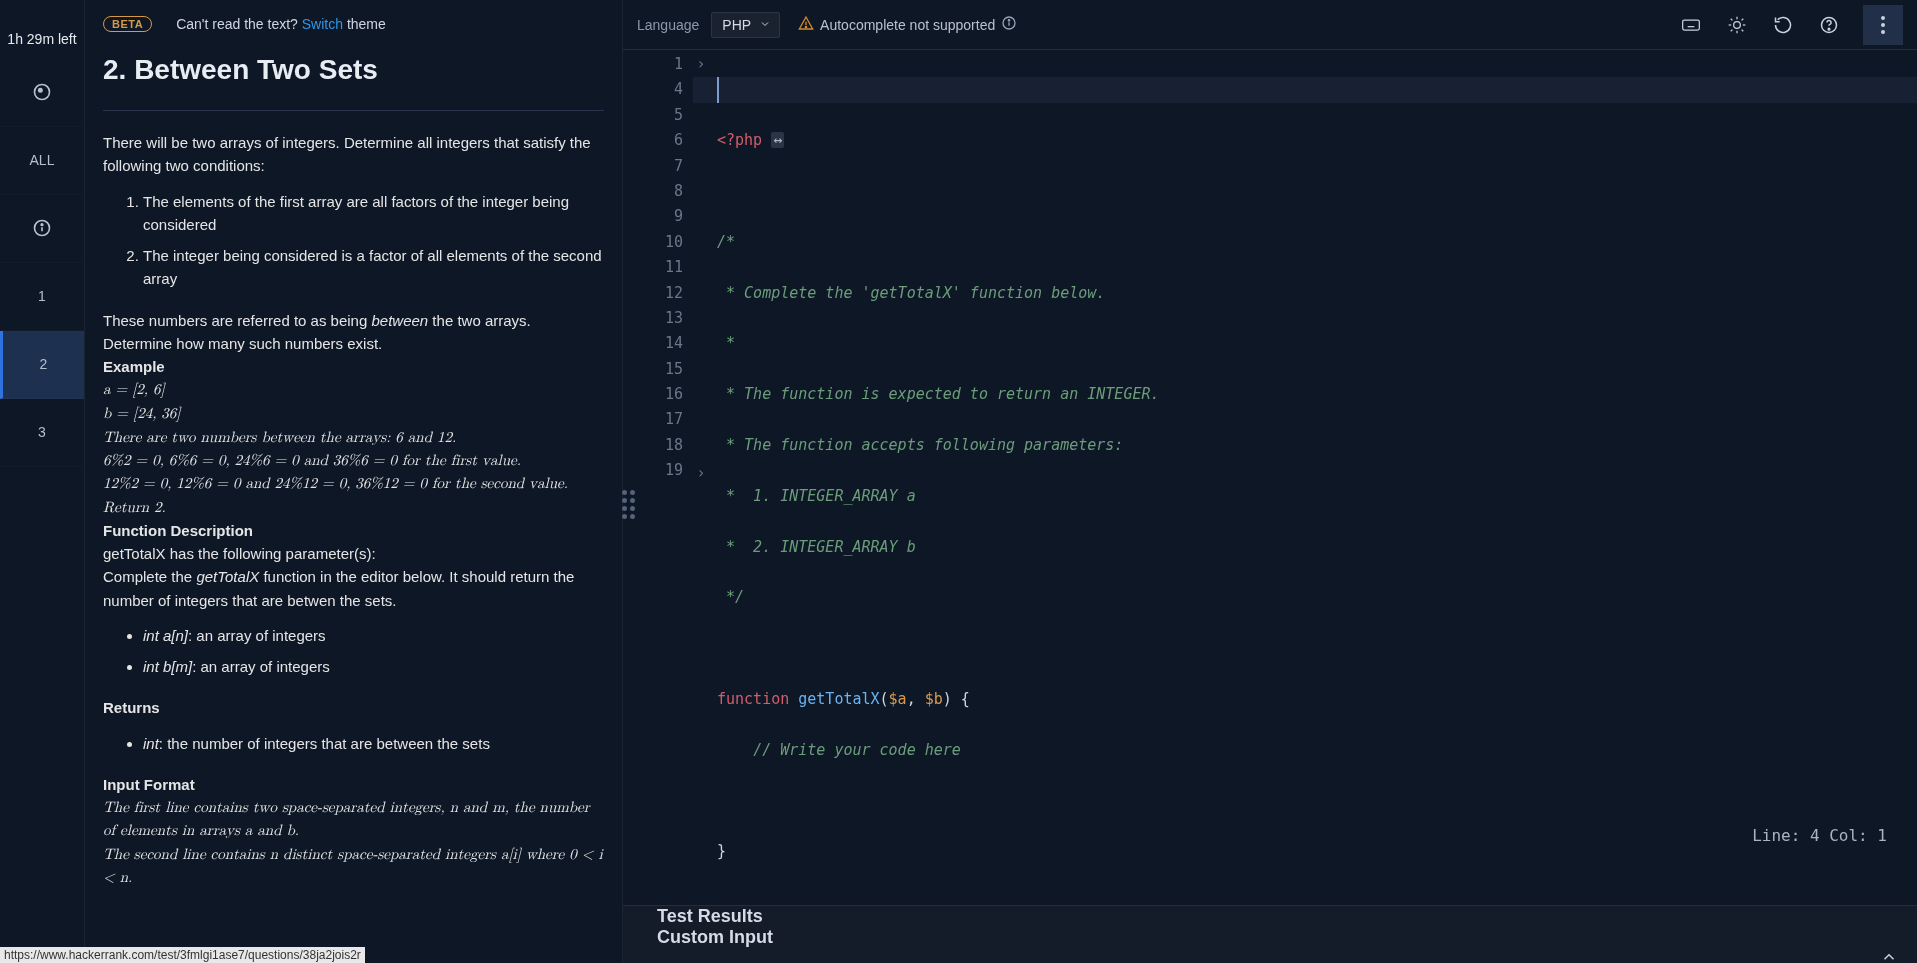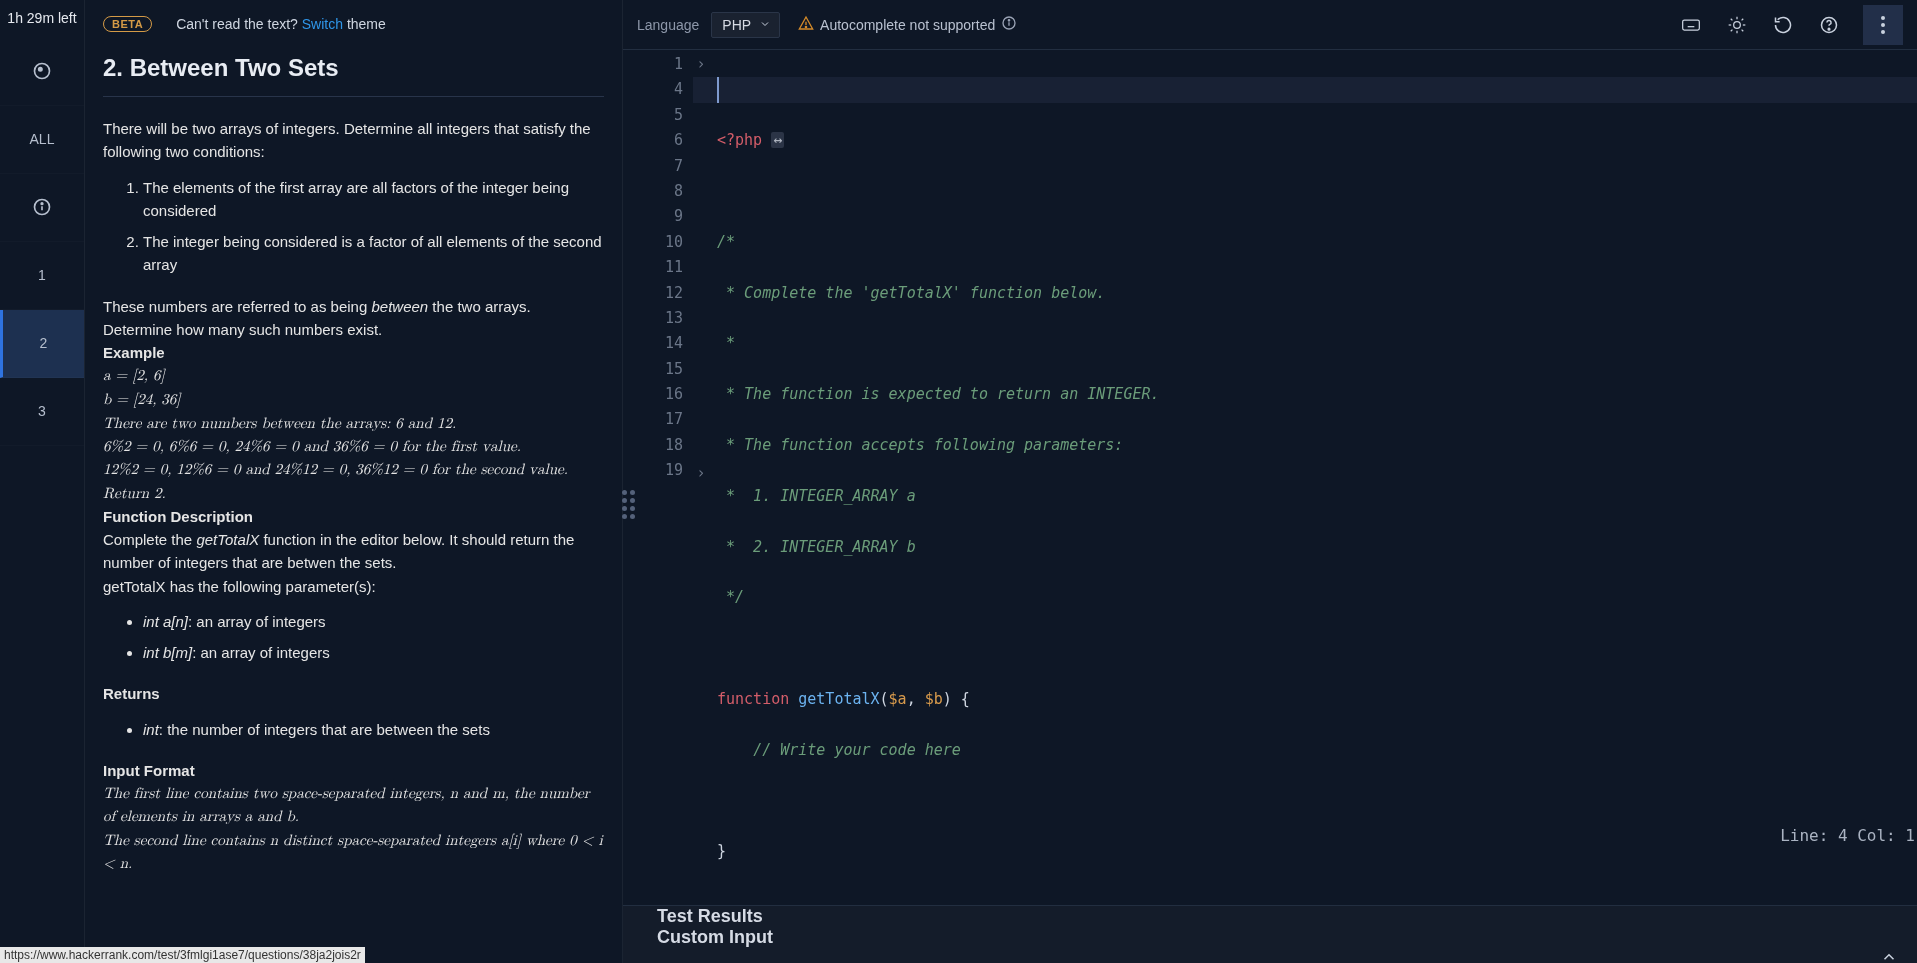--- a/index.html
+++ b/index.html
@@ -14,21 +14,21 @@
   .page { display:flex; width:100%; height:100%; }
 
   
   .sidebar {
     width:85px; height:100%;
     background:#0e1726;
     border-right:1px solid #1b2432;
     flex-shrink:0;
     display:flex; flex-direction:column; align-items:center;
   }
-  .timer { text-align:center; padding:10px 4px; line-height:1.25; font-size:14px; color:#e6e9ef;}
+  .timer { text-align:center; padding:10px 4px; line-height:1.25; font-size:14px; color:#e6e9ef;margin-top:21px;}
   .side-item {
     width:100%; height:68px;
     display:flex; align-items:center; justify-content:center;
     color:#b6bfce; cursor:pointer;
     border-bottom:1px solid rgba(255,255,255,0.02);
   }
   .side-item.icon svg { width:20px; height:20px; }
   .side-item.active {
     background:#1d3050;
     border-left:3px solid #2f73e0;
@@ -45,21 +45,21 @@
   .problem::-webkit-scrollbar       { width:14px; }
   .problem::-webkit-scrollbar-track { background:#141d2b; }
   .problem::-webkit-scrollbar-thumb { background:#2a3448; border-radius:4px; }
 
   .beta-row { display:flex; align-items:center; gap:24px; margin-bottom:22px; font-size:14px;}
   .beta{
     border:1px solid #d49a46; border-radius:12px; padding:1px 8px;
     font-size:11px; font-weight:600; color:#d49a46; letter-spacing:.5px;
   }
   .link { color:#2f96e9; cursor:pointer;}
-  .title { font-size:24px; font-weight:700; color:#e8ecf3; margin-bottom:14px;}
+  .title { font-size:28px; font-weight:700; color:#e8ecf3; margin-bottom:24px;}
   .rule  { border:0; border-top:1px solid #28344a; margin-bottom:20px;}
   .problem p, .problem li { line-height:1.55; color:#e5e5e5; font-size:15px;}
   .problem ol, .problem ul { padding-left:40px; margin:12px 0 18px 0;}
   .problem li { margin-bottom:8px; }
   .italic { font-style:italic; }
   .strong { font-weight:700; color:#e6e9ef; }
   .math   { font-family:"Cambria Math","Latin Modern Math",serif; font-style:italic; }
 
   
   .editor-area { flex:1; height:100%; display:flex; flex-direction:column; }
@@ -99,21 +99,21 @@
   .tok-key   { color:#d35d69; }
   .tok-fname { color:#6cb3f0; }
   .tok-var   { color:#d79a4c; }
   .tok-com   { color:#6b9d7a; font-style:italic; }
   .collapsed-marker{ background:#2b3446; color:#aeb4bf; border-radius:2px; padding:0 2px; display:inline-block; line-height:16px;}
 
   .splitter { position:absolute; left:622px; top:490px; display:flex; flex-direction:column; gap:3px;}
   .splitter span{ width:5px; height:5px; background:#54617a; border-radius:50%;}
   .splitter .r{ display:flex; gap:3px;}
 
-  .pos { position:absolute; right:2px; bottom:60px;
+  .pos { position:absolute; right:30px; bottom:60px;
          font-family:monospace; font-size:16px; color:#aab3c2;text-align:right;}
 
   
   .bottombar{ height:58px; display:flex; align-items:stretch;
               border-top:1px solid #222e40; background:#141c2a;flex-direction:column;}
   .tab{
     padding:0 34px; display:flex; align-items:center;
     color:#d6dbe5; font-weight:600; font-size:18px; cursor:pointer;
   }
   .expand-chevron{ margin-left:auto; width:56px; display:flex; align-items:center; justify-content:center; color:#b6bfce; cursor:pointer;}
@@ -175,24 +175,24 @@
     </p>
 
     <p class="strong">Example</p>
     <p class="math">a = [2, 6]</p>
     <p class="math">b = [24, 36]</p>
     <p><span class="math">There are two numbers between the arrays: 6 and 12.</span></p>
     <p class="math">6%2 = 0, 6%6 = 0, 24%6 = 0 and 36%6 = 0 for the first value.</p>
     <p class="math">12%2 = 0, 12%6 = 0 and 24%12 = 0, 36%12 = 0 for the second value. Return 2.</p>
 
     <p class="strong">Function Description</p>
+    <p>getTotalX has the following parameter(s):</p>
     <p>
       <span>Complete the </span><span class="italic">getTotalX</span><span> function in the editor below. It should return the number of integers that are betwen the sets.</span>
     </p>
-    <p>getTotalX has the following parameter(s):</p>
     <ul>
       <li><span class="italic">int a[n]</span><span>: an array of integers</span></li>
       <li><span class="italic">int b[m]</span><span>: an array of integers</span></li>
     </ul>
 
     <p class="strong">Returns</p>
     <ul>
       <li><span class="italic">int</span><span>: the number of integers that are between the sets</span></li>
     </ul>
 

